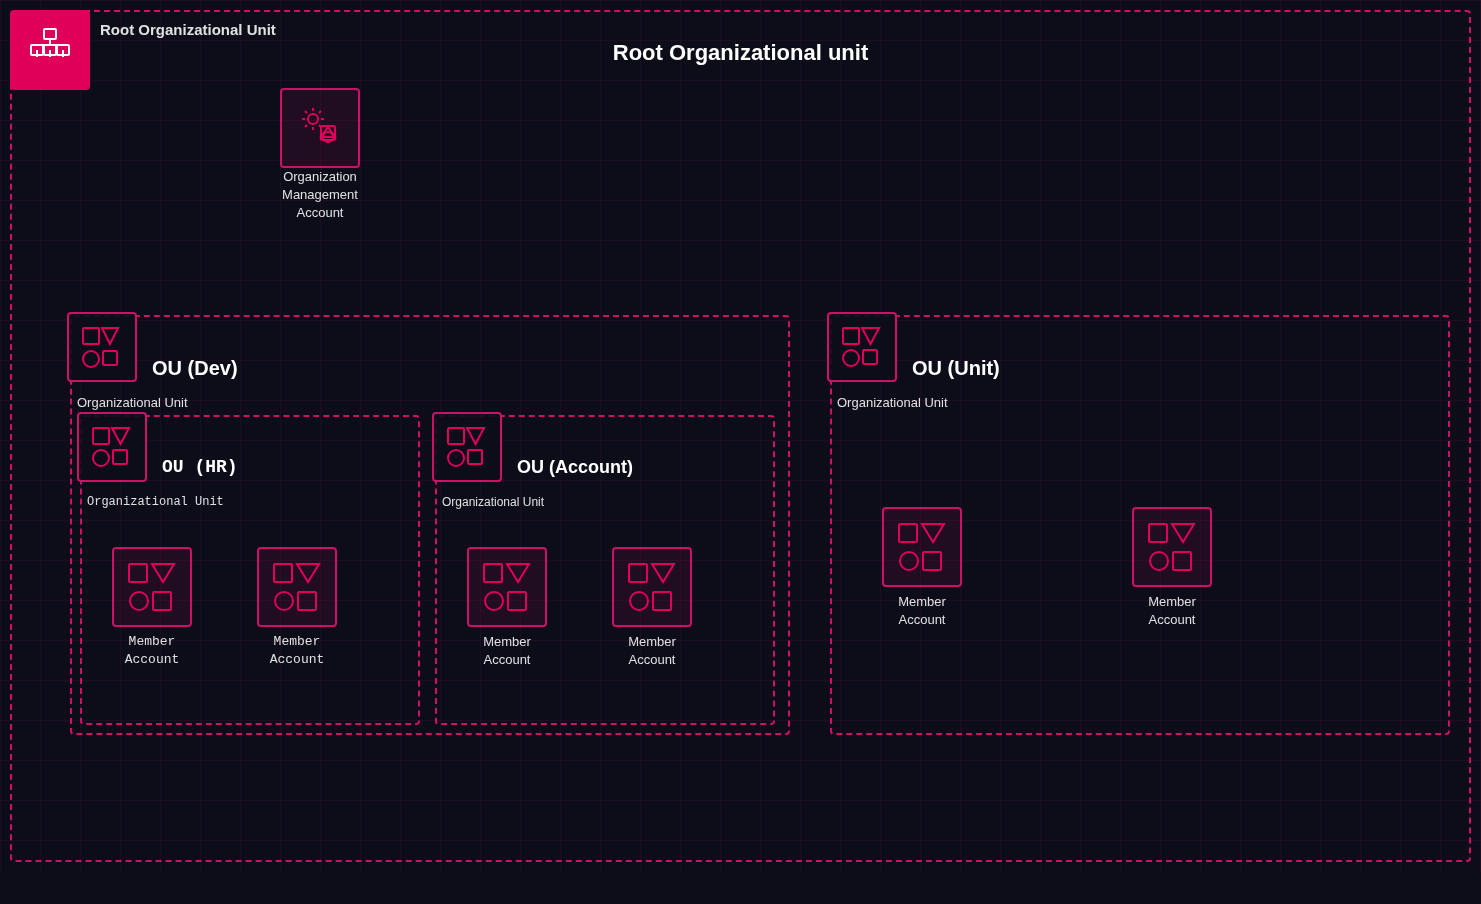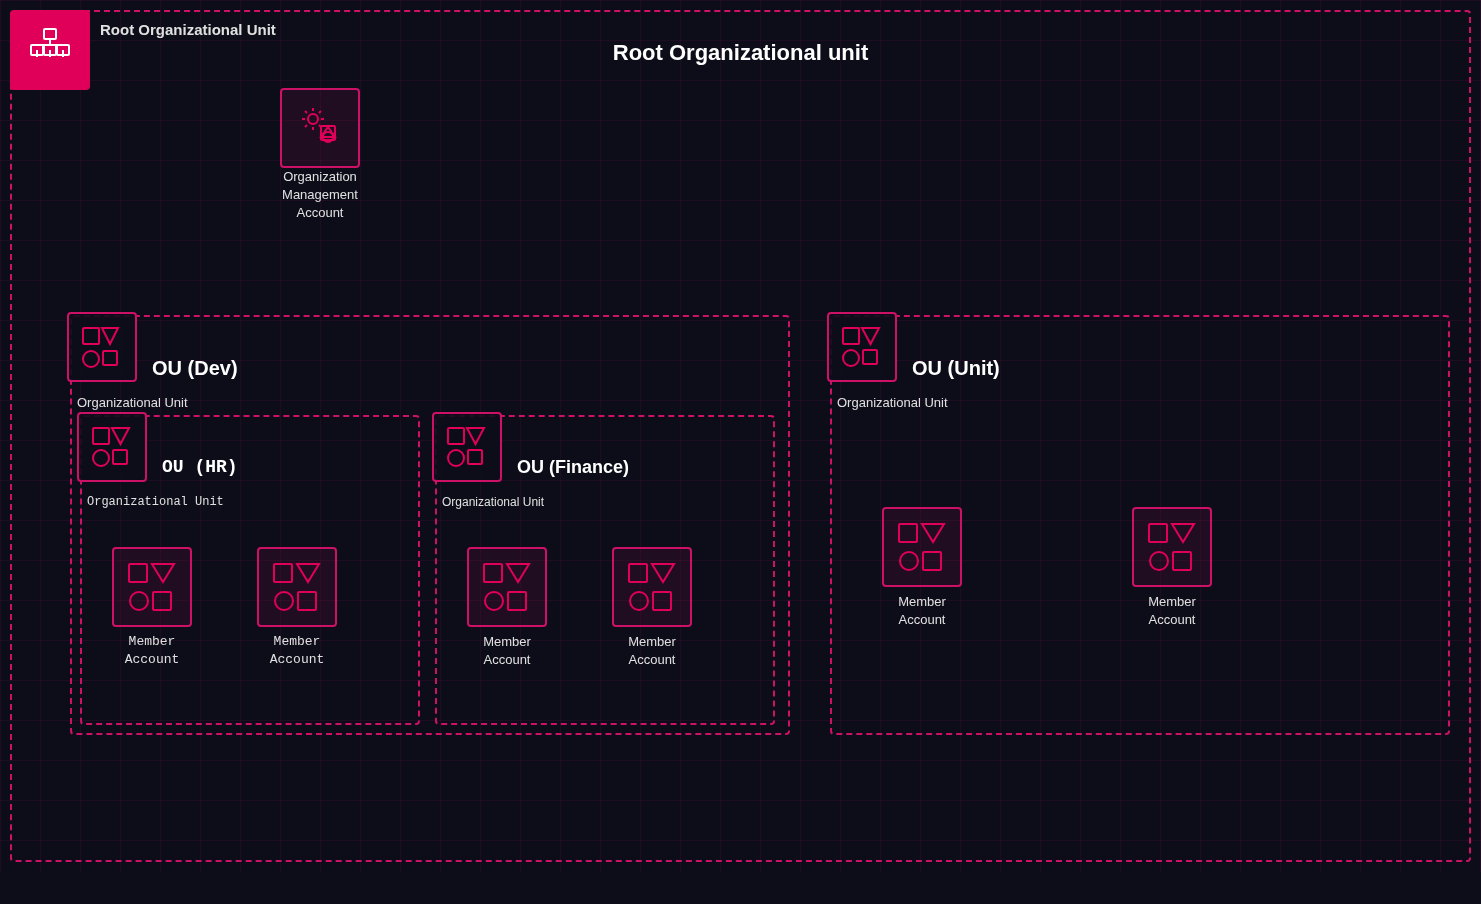--- a/index.html
+++ b/index.html
@@ -307,21 +307,21 @@
   <div class="ou-finance-box">
     <div class="ou-icon-container">
       <svg width="42" height="42" viewBox="0 0 42 42" fill="none">
         <rect x="2" y="2" width="16" height="16" rx="1" stroke="#e0005a" stroke-width="2" fill="none"></rect>
         <polygon points="21,2 38,2 29.5,18" stroke="#e0005a" stroke-width="2" fill="none"></polygon>
         <circle cx="10" cy="32" r="8" stroke="#e0005a" stroke-width="2" fill="none"></circle>
         <rect x="22" y="24" width="14" height="14" rx="1" stroke="#e0005a" stroke-width="2" fill="none"></rect>
       </svg>
     </div>
     <div class="ou-header-label" style="font-size:18px;">
-      <span>OU (Finance)</span>
+      <span>OU (Account)</span>
     </div>
     <div class="ou-sub-label" style="font-size:12px;">
       <span>Organizational Unit</span>
     </div>
 
     <div style="position:absolute; top:130px; left:30px; display:flex; flex-direction:column; align-items:center; gap:6px;">
       <div class="member-icon-box">
         <svg width="52" height="52" viewBox="0 0 52 52" fill="none">
           <rect x="3" y="3" width="18" height="18" rx="1" stroke="#e0005a" stroke-width="2" fill="none"></rect>
           <polygon points="26,3 48,3 37,21" stroke="#e0005a" stroke-width="2" fill="none"></polygon>

